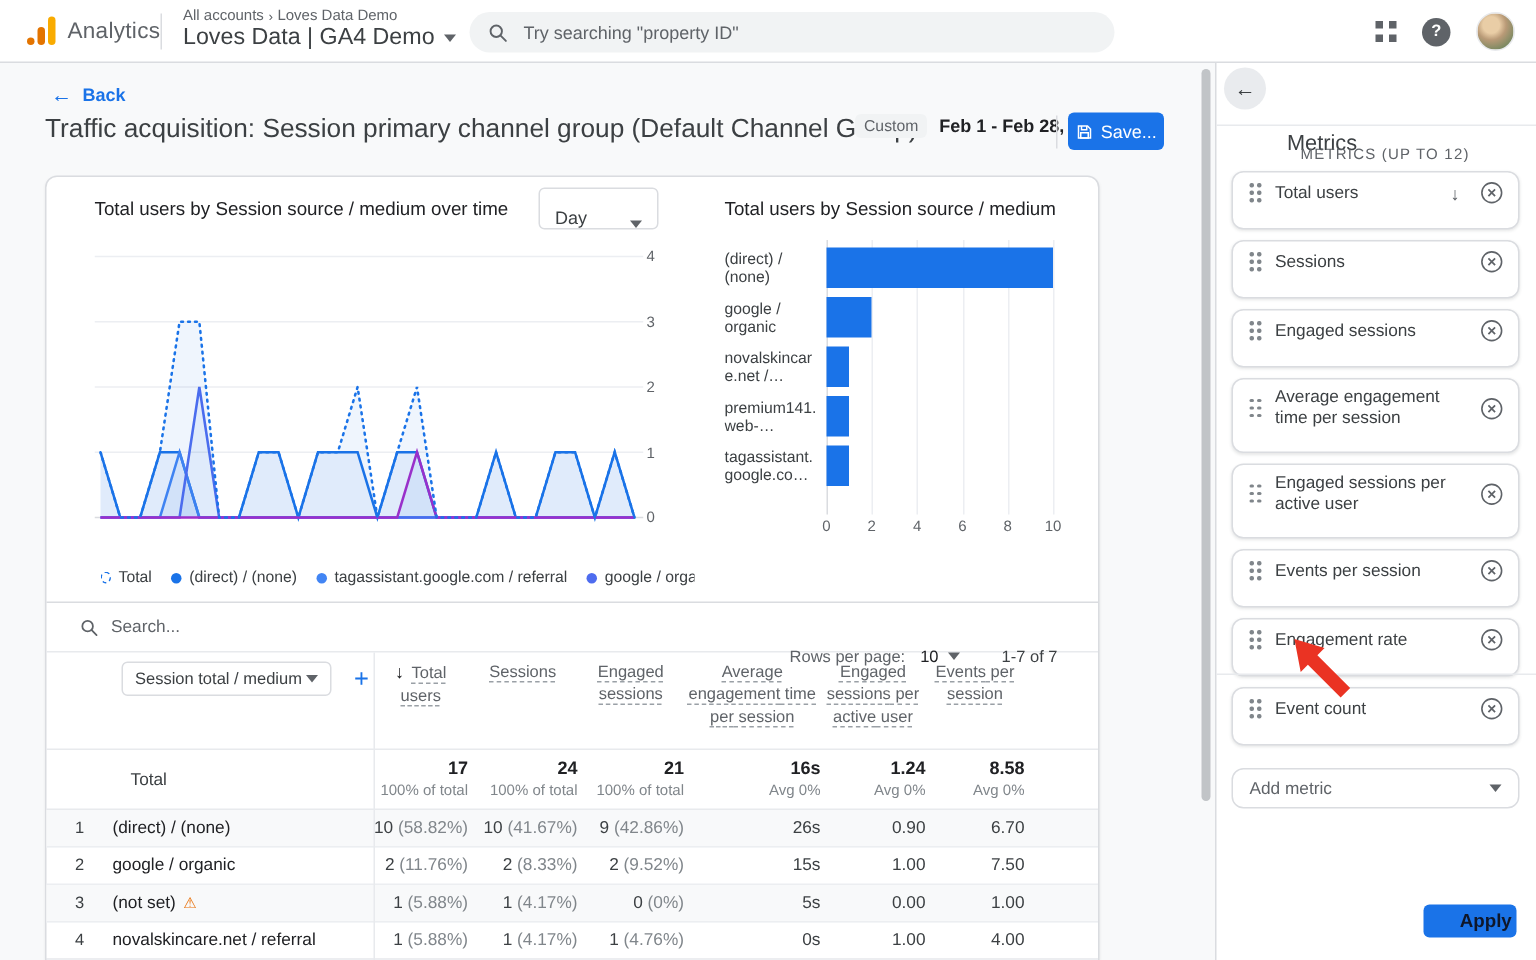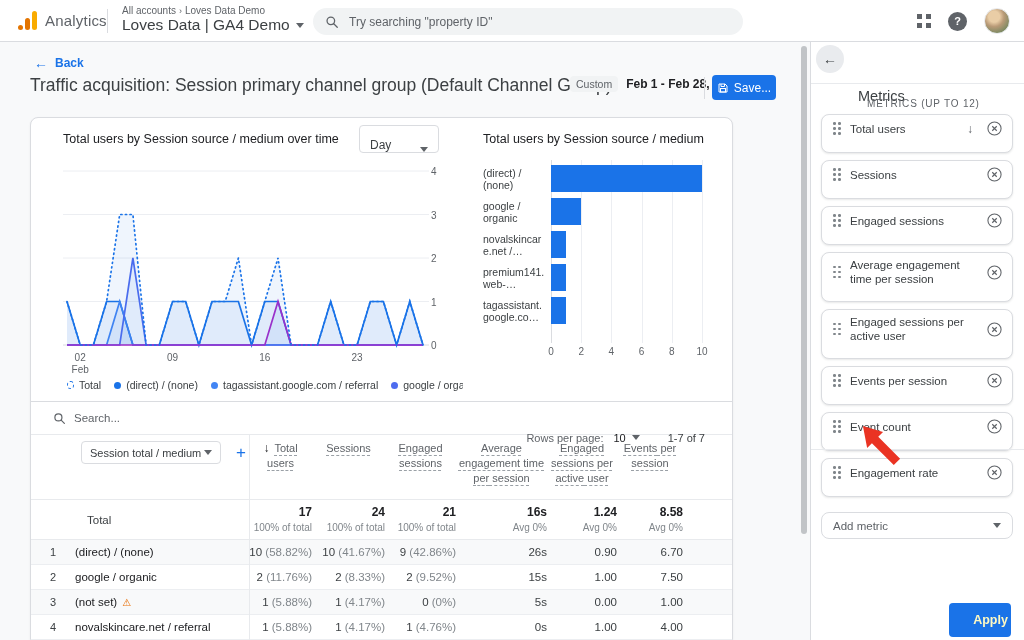--- a/index.html
+++ b/index.html
@@ -108,21 +108,21 @@
   .metrics-label { position:absolute; left:12px; top:56px; font-size:10px; color:#5f6368; letter-spacing:.8px;padding-left:44px; }
   #chips { position:absolute; left:10px; top:72px; width:192px; display:flex; flex-direction:column; gap:7px; }
   .chip { background:#fff; border:1px solid #dadce0; border-radius:8px; box-shadow:0 1px 2px rgba(60,64,67,.12); display:flex; align-items:center; padding:5px 9px 15px 11px; min-height:27px; gap:9px; }
   .chip-label { flex:1; font-size:11.5px; color:#3c4043; line-height:14px; }
   .chip-sort { color:#5f6368; font-size:12px; margin-right:4px; }
   .drag-dots { position:relative; width:8px; height:13px; flex:0 0 8px; }
   .drag-dots::before { content:""; position:absolute; left:0; top:0; width:2.6px; height:2.6px; border-radius:50%; background:#80868b; box-shadow:0 5px 0 #80868b, 0 10px 0 #80868b, 5px 0 0 #80868b, 5px 5px 0 #80868b, 5px 10px 0 #80868b; }
   .add-metric { margin-top:8px; background:#fff; border:1px solid #dadce0; border-radius:8px; height:27px; display:flex; align-items:center; justify-content:space-between; padding:0 11px; font-size:11.5px; color:#5f6368; }
   .panel-divider { position:absolute; left:0; top:407px; width:100%; height:1px; background:#e8eaed; }
   #red-arrow { position:absolute; left:50px; top:382px; width:46px; height:46px; z-index:5; }
-  .apply-btn { position:absolute; left:138px; top:561px; width:62px; height:34px; background:#1a73e8; border-radius:4px; color:#fef9c3; font-size:12.5px; font-weight:bold; display:flex; align-items:center; justify-content:center;padding-left:21px; }
+  .apply-btn { position:absolute; left:138px; top:561px; width:62px; height:22px; background:#1a73e8; border-radius:4px; color:#0f172a; font-size:12.5px; font-weight:bold; display:flex; align-items:center; justify-content:center;padding-left:21px; }
 </style>
 </head>
 <body>
 
 <div id="app-header">
   <div class="logo-wrap">
     <div class="ga-logo">
       <div class="bar-tall"></div>
         <div class="bar-mid"></div>
         <div class="dot"></div>
@@ -196,27 +196,20 @@
         <polygon points="4,184 4.0,140.5 17.2,184.0 30.4,184.0 43.6,140.5 56.7,53.5 69.9,53.5 83.1,184.0 96.3,184.0 109.5,140.5 122.7,140.5 135.9,184.0 149.0,140.5 162.2,140.5 175.4,97.0 188.6,184.0 201.8,140.5 215.0,97.0 228.1,184.0 241.3,184.0 254.5,184.0 267.7,140.5 280.9,184.0 294.1,184.0 307.3,140.5 320.4,140.5 333.6,184.0 346.8,140.5 360.0,184.0 360.0,184" fill="rgba(26,115,232,0.07)"></polygon>
         <polyline points="4.0,140.5 17.2,184.0 30.4,184.0 43.6,140.5 56.7,53.5 69.9,53.5 83.1,184.0 96.3,184.0 109.5,140.5 122.7,140.5 135.9,184.0 149.0,140.5 162.2,140.5 175.4,97.0 188.6,184.0 201.8,140.5 215.0,97.0 228.1,184.0 241.3,184.0 254.5,184.0 267.7,140.5 280.9,184.0 294.1,184.0 307.3,140.5 320.4,140.5 333.6,184.0 346.8,140.5 360.0,184.0" fill="none" stroke="#1a73e8" stroke-width="1.7" stroke-dasharray="1.2 3.4" stroke-linecap="round"></polyline>
       </svg>
     <div id="y-labels">
         <div class="y-label" style="top: 222px;">0</div>
         <div class="y-label" style="top: 178.5px;">1</div>
         <div class="y-label" style="top: 135px;">2</div>
         <div class="y-label" style="top: 91.5px;">3</div>
         <div class="y-label" style="top: 48px;">4</div>
       </div>
-    <div id="x-labels">
-        <div class="x-label" style="left: 1.18519px; width: 32px; top: 2px;">02
-Feb</div>
-        <div class="x-label" style="left: 93.4815px; width: 32px; top: 2px;">09</div>
-        <div class="x-label" style="left: 185.778px; width: 32px; top: 2px;">16</div>
-        <div class="x-label" style="left: 278.074px; width: 32px; top: 2px;">23</div>
-      </div>
     <div id="legend">
         <div class="legend-item">
           <span class="ldot dashed"></span>
           <span class="txt">Total</span>
         </div>
         <div class="legend-item">
           <span class="ldot" style="background: rgb(26, 115, 232);"></span>
           <span class="txt">(direct) / (none)</span>
         </div>
         <div class="legend-item">
@@ -456,29 +449,29 @@
       <div class="chip">
         <span class="drag-dots"></span>
         <span class="chip-label">Events per session</span>
         <svg width="17" height="17" viewBox="0 0 16 16">
           <circle cx="8" cy="8" r="6.2" fill="none" stroke="#5f6368" stroke-width="1"></circle>
           <path d="M5.9 5.9 L10.1 10.1 M10.1 5.9 L5.9 10.1" stroke="#5f6368" stroke-width="1.1"></path>
         </svg>
       </div>
       <div class="chip">
         <span class="drag-dots"></span>
+        <span class="chip-label">Engagement rate</span>
+        <svg width="17" height="17" viewBox="0 0 16 16">
+          <circle cx="8" cy="8" r="6.2" fill="none" stroke="#5f6368" stroke-width="1"></circle>
+          <path d="M5.9 5.9 L10.1 10.1 M10.1 5.9 L5.9 10.1" stroke="#5f6368" stroke-width="1.1"></path>
+        </svg>
+      </div>
+      <div class="chip">
+        <span class="drag-dots"></span>
         <span class="chip-label">Event count</span>
-        <svg width="17" height="17" viewBox="0 0 16 16">
-          <circle cx="8" cy="8" r="6.2" fill="none" stroke="#5f6368" stroke-width="1"></circle>
-          <path d="M5.9 5.9 L10.1 10.1 M10.1 5.9 L5.9 10.1" stroke="#5f6368" stroke-width="1.1"></path>
-        </svg>
-      </div>
-      <div class="chip">
-        <span class="drag-dots"></span>
-        <span class="chip-label">Engagement rate</span>
         <svg width="17" height="17" viewBox="0 0 16 16">
           <circle cx="8" cy="8" r="6.2" fill="none" stroke="#5f6368" stroke-width="1"></circle>
           <path d="M5.9 5.9 L10.1 10.1 M10.1 5.9 L5.9 10.1" stroke="#5f6368" stroke-width="1.1"></path>
         </svg>
       </div>
       <div class="add-metric">
         <span>Add metric</span>
         <span class="caret-down"></span>
       </div>
     </div>

